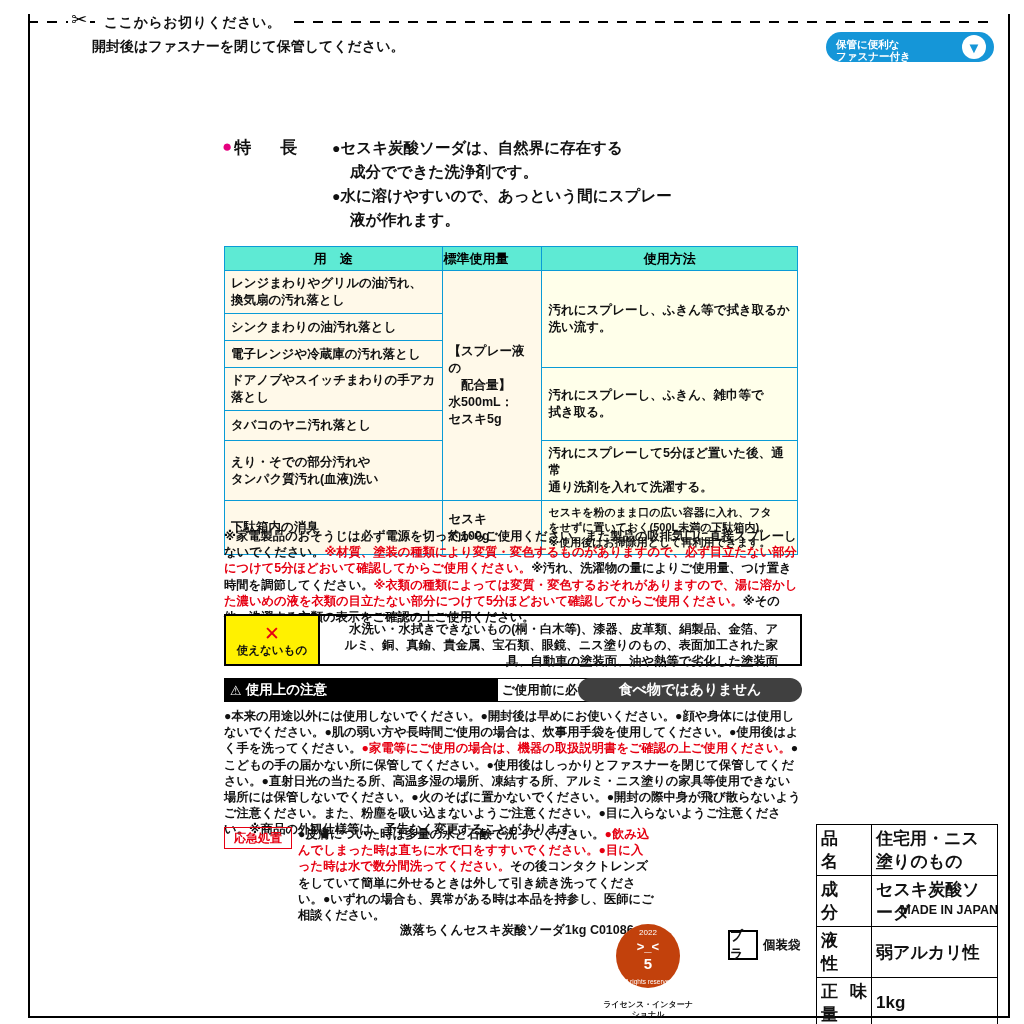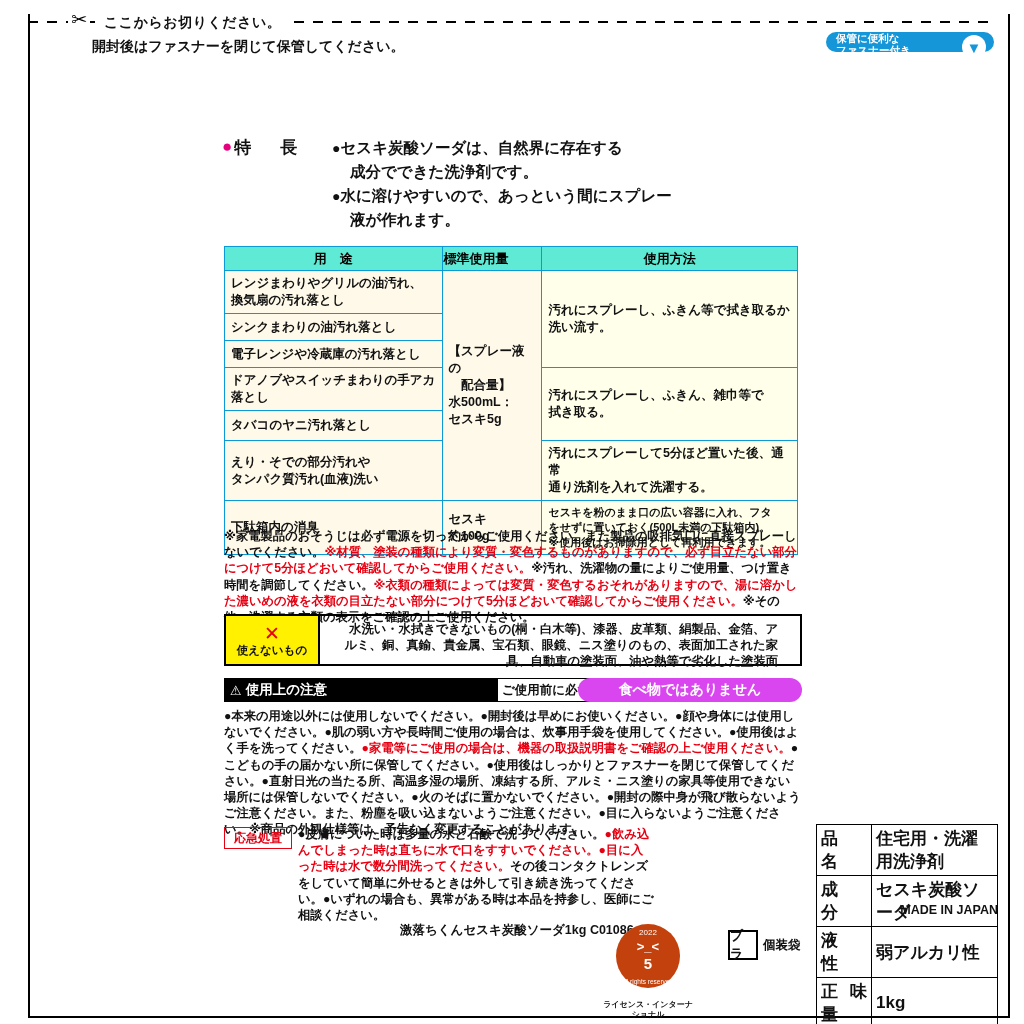--- a/index.html
+++ b/index.html
@@ -35,23 +35,23 @@
     position:absolute; left:72px; top:1px; font-size:14px; line-height:18px;
     background:#fff; padding:0 4px; font-weight:700; letter-spacing:.5px;
   }
 
   
   .topnote { position:absolute; left:92px; top:38px; font-size:14px; font-weight:700; }
 
   
   .fastener {
     position:absolute; right:30px; top:32px;
-    width:168px; height:20px;
+    width:168px; height:30px;
     background:#1596d8; border-radius:15px;
-    color:#fff; display:flex; align-items:flex-start; padding-left:10px; box-sizing:border-box;
+    color:#fff; display:flex; align-items:flex-end; padding-left:10px; box-sizing:border-box;
   }
   .fastener .lines { font-size:10.5px; line-height:12px; font-weight:700; }
   .fastener .arrow {
     position:absolute; right:8px; top:3px;
     width:24px; height:24px; border-radius:50%; background:#fff;
     display:flex; align-items:center; justify-content:center;
   }
   .fastener .arrow span { color:#1596d8; font-size:15px; line-height:15px; }
 
   
@@ -93,21 +93,21 @@
   .warn-left {
     position:absolute; left:0; top:0; width:274px; height:24px; background:#000; color:#fff;
     display:flex; align-items:center; font-size:13.5px; font-weight:700; padding-left:6px; box-sizing:border-box;
   }
   .warn-left .tri { font-size:13px; margin-right:4px; }
   .warn-sub {
     position:absolute; left:278px; top:0; height:24px; display:flex; align-items:center;
     font-size:12.5px; font-weight:700;
   }
   .warn-right {
-    position:absolute; right:0; top:0; width:224px; height:24px; background:#d946ef; color:#fff;
+    position:absolute; right:0; top:0; width:224px; height:24px; background:#404040; color:#fff;
     border-radius:12px; display:flex; align-items:center; justify-content:center;
     font-size:14px; font-weight:700;
   }
   .warn-box-border { position:absolute; left:0; top:0; width:420px; height:24px; border:1px solid #000; box-sizing:border-box; pointer-events:none; }
 
   .para2 { position:absolute; left:224px; top:708px; width:578px; font-size:12.3px; line-height:16.2px; font-weight:700; }
 
   
   .aid { position:absolute; left:224px; top:826px; width:430px; display:flex; }
   .aid-tag {
@@ -264,21 +264,21 @@
     <div class="aid-tag">応急処置</div>
     <div class="aid-body">
       <span>●皮膚についた時は多量の水と石鹸で洗ってください。</span><span class="red">●飲み込んでしまった時は直ちに水で口をすすいでください。●目に入った時は水で数分間洗ってください。</span><span>その後コンタクトレンズをしていて簡単に外せるときは外して引き続き洗ってください。●いずれの場合も、異常がある時は本品を持参し、医師にご相談ください。</span>
     </div>
   </div>
 
   <table class="spec">
     <tbody>
       <tr>
         <td class="k">品　名</td>
-        <td>住宅用・洗濯用洗浄剤</td>
+        <td>住宅用・ニス塗りのもの</td>
       </tr>
       <tr>
         <td class="k">成　分</td>
         <td>セスキ炭酸ソーダ</td>
       </tr>
       <tr>
         <td class="k">液　性</td>
         <td>弱アルカリ性</td>
       </tr>
       <tr>

